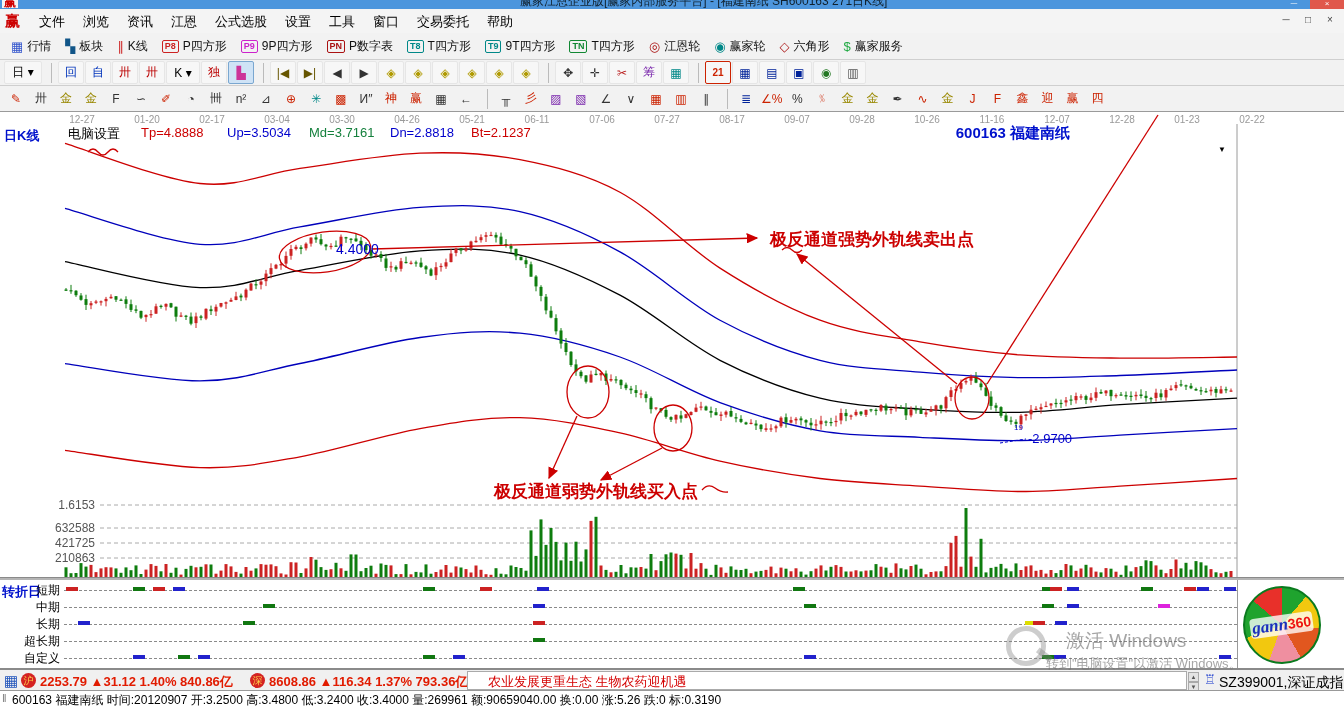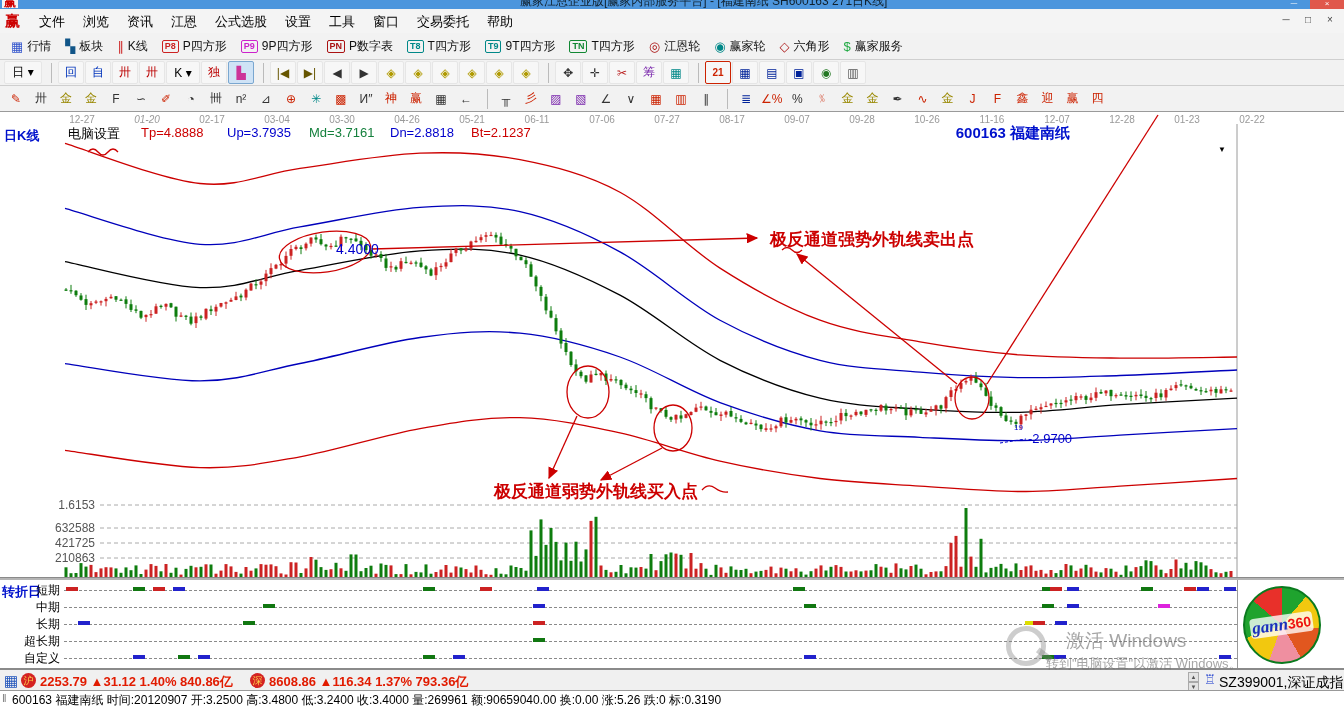--- a/index.html
+++ b/index.html
@@ -227,21 +227,21 @@
       <div class="t3btn" style="color: rgb(204, 34, 0);">F</div>
       <div class="t3btn" style="color: rgb(204, 34, 0);">鑫</div>
       <div class="t3btn" style="color: rgb(204, 34, 0);">迎</div>
       <div class="t3btn" style="color: rgb(204, 34, 0);">赢</div>
       <div class="t3btn" style="color: rgb(204, 34, 0);">四</div>
     </div>
 
   <div class="chart">
     <div id="dates">
         <span style="left: 60px;">12-27</span>
-        <span style="left: 125px; font-style: italic;">01-20</span>
+        <span style="left: 125px;">01-20</span>
         <span style="left: 190px;">02-17</span>
         <span style="left: 255px;">03-04</span>
         <span style="left: 320px;">03-30</span>
         <span style="left: 385px;">04-26</span>
         <span style="left: 450px;">05-21</span>
         <span style="left: 515px;">06-11</span>
         <span style="left: 580px;">07-06</span>
         <span style="left: 645px;">07-27</span>
         <span style="left: 710px;">08-17</span>
         <span style="left: 775px;">09-07</span>
@@ -250,21 +250,21 @@
         <span style="left: 970px;">11-16</span>
         <span style="left: 1035px;">12-07</span>
         <span style="left: 1100px;">12-28</span>
         <span style="left: 1165px;">01-23</span>
         <span style="left: 1230px;">02-22</span>
       </div>
     <div class="pane-label">日K线</div>
     <div id="ind-header">
         <span style="left: 68px; color: rgb(0, 0, 0);">电脑设置</span>
         <span style="left: 141px; color: rgb(204, 0, 0);">Tp=4.8888</span>
-        <span style="left: 227px; color: rgb(0, 0, 204);">Up=3.7935</span>
+        <span style="left: 227px; color: rgb(0, 0, 204);">Up=3.5034</span>
         <span style="left: 309px; color: #15803d;">Md=3.7161</span>
         <span style="left: 390px; color: rgb(0, 0, 204);">Dn=2.8818</span>
         <span style="left: 471px; color: rgb(204, 0, 0);">Bt=2.1237</span>
       </div>
     <div class="symbol">
       <span>600163</span>
       <span>福建南纸</span>
     </div>
     <div class="symbol-caret">▼</div>
     <svg id="chart-svg" width="1344" height="468">
@@ -1074,20 +1074,23 @@
   <div class="wm-tail"></div>
   <div class="wm1">激活 Windows</div>
   <div class="wm2">转到"电脑设置"以激活 Windows。</div>
 
   <div class="statusbar">
     <span class="sb-grid">▦</span>
     <span class="sb-badge" style="left:21px;">沪</span>
     <span class="sb-text" style="left:40px;">2253.79 ▲31.12 1.40% 840.86亿</span>
     <span class="sb-badge" style="left:250px;">深</span>
     <span class="sb-text" style="left:269px;">8608.86 ▲116.34 1.37% 793.36亿</span>
+    <div class="ticker-box">
+      <span class="ticker">农业发展更重生态 生物农药迎机遇</span>
+    </div>
     <span class="spinner">
       <span class="spinbtn">▲</span>
       <span class="spinbtn">▼</span>
     </span>
     <span class="sb-tower">♖</span>
     <span class="sb-right">SZ399001,深证成指</span>
   </div>
 
   <div class="infobar">
     <span class="ib-grip">‖</span>

